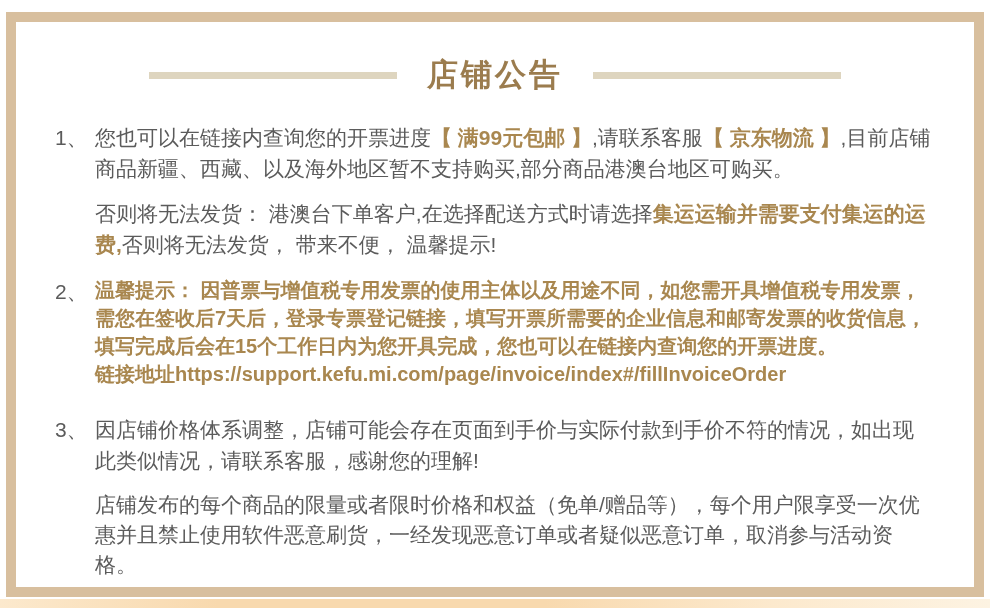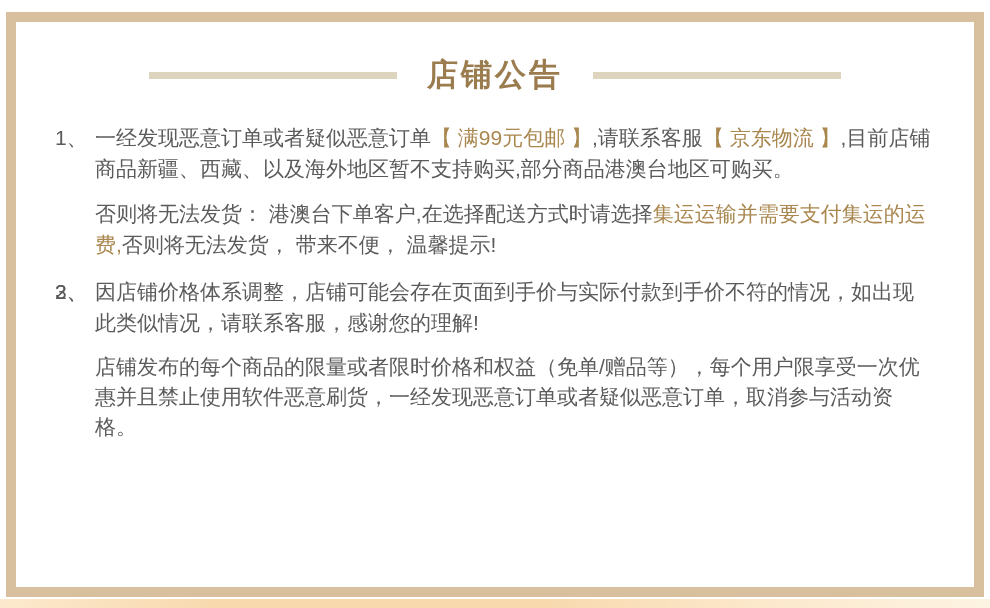--- a/index.html
+++ b/index.html
@@ -60,21 +60,21 @@
     position: absolute;
     left: 0;
     top: 0;
   }
   .note {
     padding-left: 40px;
     margin: 0 0 16px 0;
   }
   .gold {
     color: var(--gold, #a9874f);
-    font-weight: normal;
+    font-weight: bold;
   }
   .tip {
     color: var(--gold, #a9874f);
     font-weight: bold;
     font-size: 20px;
     line-height: 28px;
     margin-bottom: 26px;
   }
   .tip .linkline {
     display: inline-block;
@@ -106,31 +106,34 @@
     <div class="header">
       <span class="hline"></span>
       <h1 class="page-title">店铺公告</h1>
       <span class="hline"></span>
     </div>
 
     <div class="content">
 
       <div class="item">
         <span class="num">1、</span>
-        <span><span>一经发现恶意订单或者疑似恶意订单</span><span class="gold">【 满99元包邮 】</span><span>,请联系客服</span><span class="gold">【 京东物流 】</span><span>,目前店铺商品新疆、西藏、以及海外地区暂不支持购买,部分商品港澳台地区可购买。</span></span>
+        <span><span>您也可以在链接内查询您的开票进度</span><span class="gold">【 满99元包邮 】</span><span>,请联系客服</span><span class="gold">【 京东物流 】</span><span>,目前店铺商品新疆、西藏、以及海外地区暂不支持购买,部分商品港澳台地区可购买。</span></span>
       </div>
 
       <div class="note">
         <span>否则将无法发货： 港澳台下单客户,在选择配送方式时请选择</span><span class="gold">集运运输并需要支付集运的运费,</span><span>否则将无法发货， 带来不便， 温馨提示!</span>
       </div>
 
       <div class="item">
         <span class="num">2、</span>
       </div>
 
+      <div class="note tip">
+        <span>温馨提示： 因普票与增值税专用发票的使用主体以及用途不同，如您需开具增值税专用发票，需您在签收后7天后，登录专票登记链接，填写开票所需要的企业信息和邮寄发票的收货信息，填写完成后会在15个工作日内为您开具完成，您也可以在链接内查询您的开票进度。</span><span class="linkline">链接地址https://support.kefu.mi.com/page/invoice/index#/fillInvoiceOrder</span>
+      </div>
 
       <div class="item">
         <span class="num">3、</span>
         <span>因店铺价格体系调整，店铺可能会存在页面到手价与实际付款到手价不符的情况，如出现此类似情况，请联系客服，感谢您的理解!</span>
       </div>
 
       <div class="note footer-note">
         <span>店铺发布的每个商品的限量或者限时价格和权益（免单/赠品等），每个用户限享受一次优惠并且禁止使用软件恶意刷货，一经发现恶意订单或者疑似恶意订单，取消参与活动资格。</span>
       </div>
 

